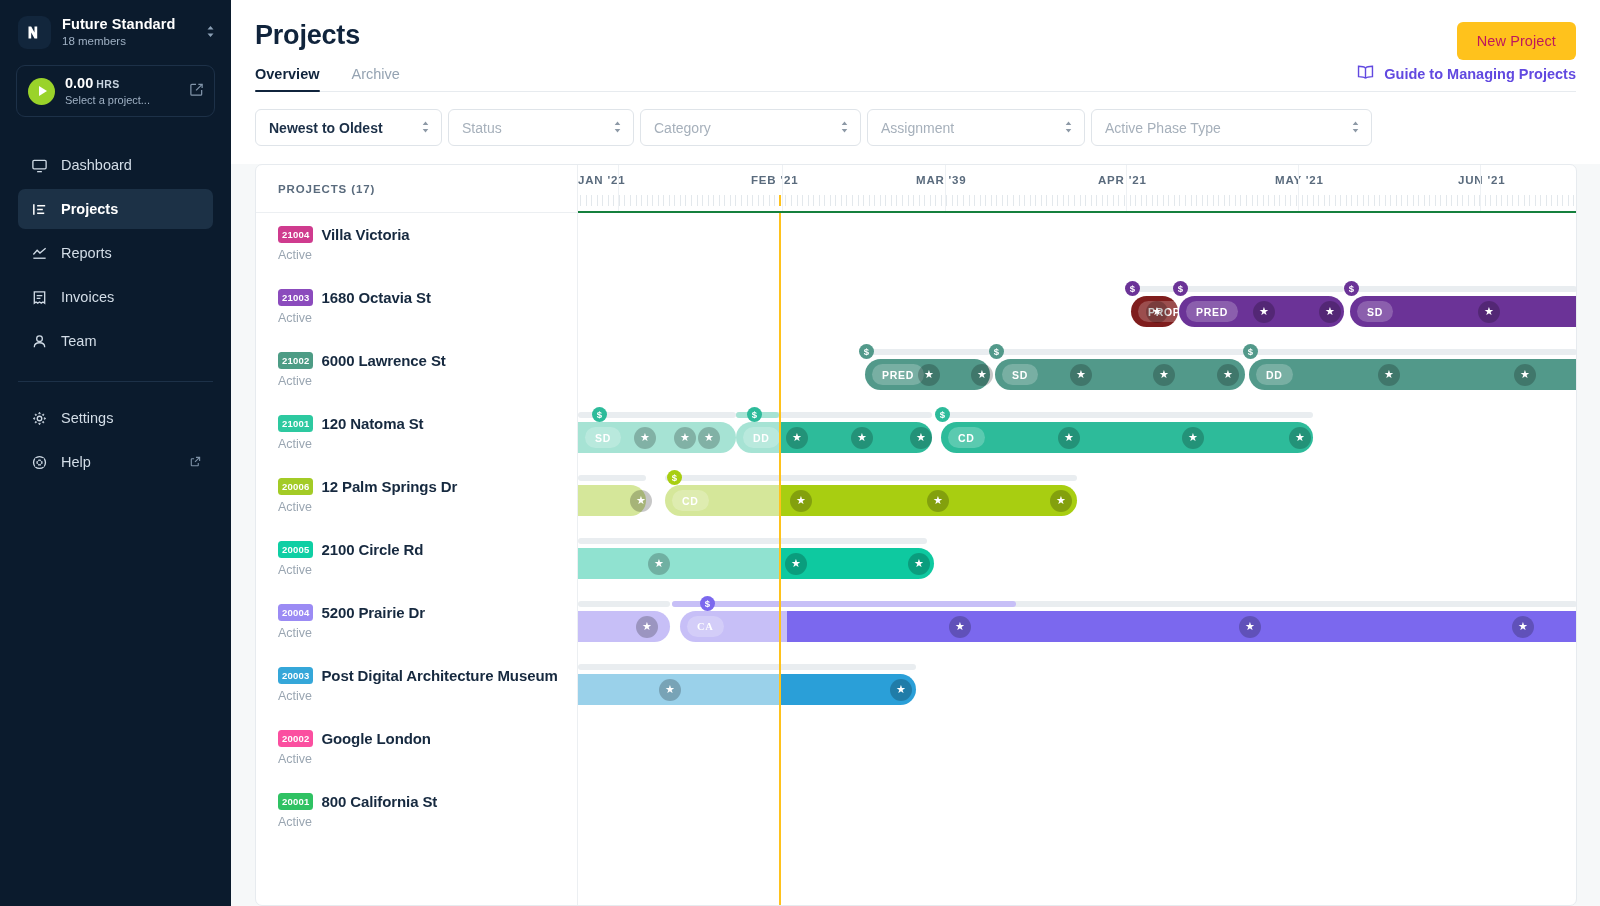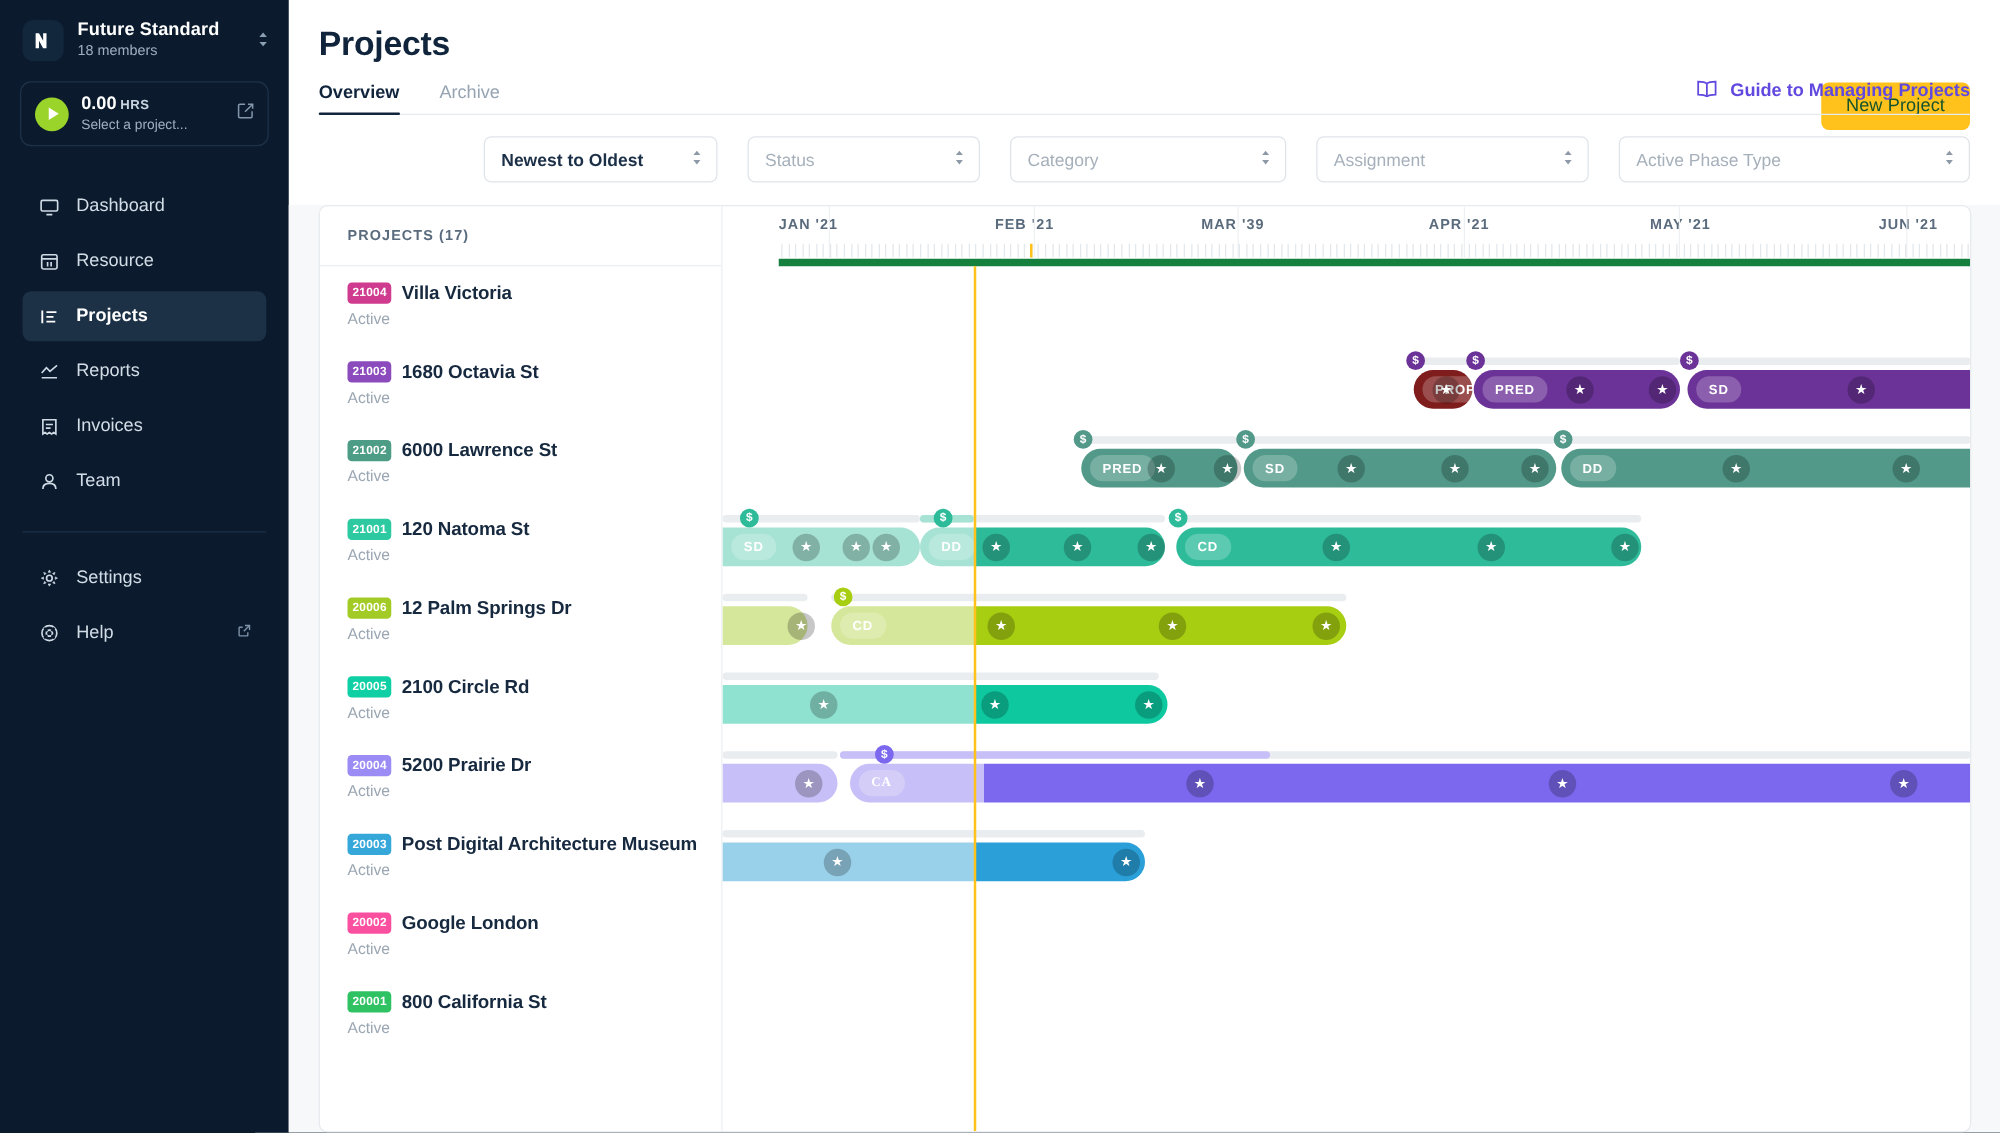--- a/index.html
+++ b/index.html
@@ -74,47 +74,46 @@
     display: flex; flex-direction: column; min-width: 0;
     position: relative;
   }
   .page-head { padding: 18px 24px 0 24px; position: relative; }
   .page-title {
     font-size: 27px; font-weight: bold; color: #10243c;
     letter-spacing: -.2px; line-height: 34px;
   }
   .new-project {
     position: absolute; right: 24px; top: 22px;
-    background: #ffc21c; color: #14532d;
+    background: #ffc21c; color: #be185d;
     font-size: 14.5px; font-weight: normal;
     border: none; border-radius: 6px;
     padding: 0 20px; height: 38px; cursor: pointer;
     letter-spacing: .1px;
-    margin-top: 44px;
   }
   .tabs-row {
     display: flex; align-items: flex-end; gap: 0;
     border-bottom: 1px solid #e7ebef;
     margin-top: 14px; position: relative;
   }
   .tab {
     font-size: 14.5px; color: #95a3b2; padding: 0 0 9px 0; margin-right: 32px;
     cursor: pointer; position: relative;
   }
   .tab.active { color: #10243c; font-weight: bold; }
   .tab.active::after {
     content:""; position: absolute; left: 0; right: 0; bottom: -1px;
     height: 2.5px; background: #10243c; border-radius: 2px;
   }
   .guide-link {
     position: absolute; right: 0; bottom: 8px;
     display: flex; align-items: center; gap: 9px;
     color: #6149e0; font-size: 14.5px; font-weight: bold; cursor: pointer;
   }
-  .filters { display: flex; gap: 24px; padding: 17px 24px 18px 24px; justify-content: flex-end; }
+  .filters { display: flex; gap: 6px; padding: 17px 24px 18px 24px; }
   .select {
     height: 37px; border: 1px solid #dfe4e9; border-radius: 6px;
     display: flex; align-items: center; padding: 0 11px 0 13px;
     font-size: 14px; background: #fff; cursor: pointer; position: relative;
   }
   .select .lbl { flex: 1; color: #a6b0bb; }
   .select.has-value .lbl { color: #1b2f47; font-weight: bold; }
   .select .ud { color: #8d99a6; font-size: 10px; line-height: 1; margin-left: 14px; }
   .sel-0 { width: 187px; } .sel-1 { width: 186px; } .sel-2 { width: 218px; }
   .sel-3 { width: 221px; } .sel-4 { width: 281px; }
@@ -136,21 +135,21 @@
   .proj-line { display: flex; align-items: flex-start; gap: 8px; }
   .badge {
     display: inline-flex; align-items: center; justify-content: center;
     min-width: 35px; height: 17px; border-radius: 3.5px; padding: 0 4px;
     font-size: 9.5px; font-weight: bold; color: #ffffff; letter-spacing: .2px;
   }
   .proj-name { font-size: 15px; font-weight: bold; color: #16293f; letter-spacing: -.1px; }
   .proj-status { font-size: 12.5px; color: #9aa6b2; margin-top: 5px; }
 
   .time-col { flex: 1; min-width: 0; position: relative; overflow: hidden; }
-  .time-head { height: 48px; border-bottom: 6px solid #15803d; position: relative; margin-left: 45px; }
+  .time-head { height: 48px; border-bottom: 2px solid #15803d; position: relative; }
   .month-label {
     position: absolute; top: 9px; font-size: 11.5px; font-weight: bold;
     color: #5a6b7d; letter-spacing: .8px; white-space: nowrap;
   }
   .ticks { position: absolute; left: 0; right: 0; top: 30px; height: 12px; }
   .tick { position: absolute; top: 0; width: 1px; height: 11px; background: #e3e8ec; }
   .tick.today { background: #ffc21c; width: 1.5px; }
   .month-sep { position: absolute; top: 0; bottom: 0; width: 1px; background: #eef1f4; }
 
   .time-body { position: absolute; left:0; right:0; top: 48px; bottom: 0; }
@@ -233,30 +232,20 @@
 
     <nav class="nav">
       <div class="nav-item">
         <span class="ic">
           <svg width="17" height="17" viewBox="0 0 18 18" fill="none" stroke="#cfdae5" stroke-width="1.4">
             <rect x="2" y="3.5" width="14" height="9" rx="1.3"></rect>
               <path d="M6.5 15.5 H11.5"></path>
           </svg>
         </span>
         <span>Dashboard</span>
-      </div>
-      <div class="nav-item">
-        <span class="ic">
-          <svg width="17" height="17" viewBox="0 0 18 18" fill="none" stroke="#cfdae5" stroke-width="1.4">
-            <rect x="2.5" y="3" width="13" height="12" rx="1.4"></rect>
-              <path d="M2.5 6.5 H15.5"></path>
-              <path d="M7.5 9 V13 M10.5 9 V13"></path>
-          </svg>
-        </span>
-        <span>Resource</span>
       </div>
       <div class="nav-item active">
         <span class="ic">
           <svg width="17" height="17" viewBox="0 0 18 18" fill="none" stroke="#ffffff" stroke-width="1.6">
             <path d="M3 3.5 V14.5"></path>
               <path d="M6.5 5 H15"></path>
               <path d="M6.5 9 H12.5"></path>
               <path d="M6.5 13 H14"></path>
           </svg>
         </span>

